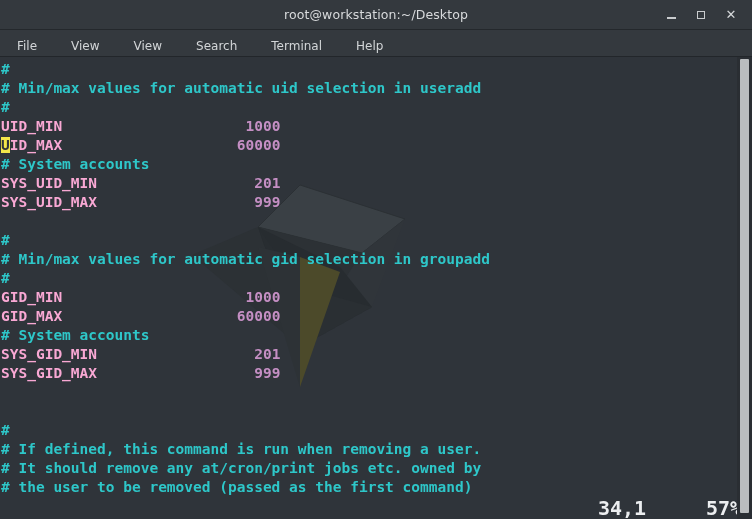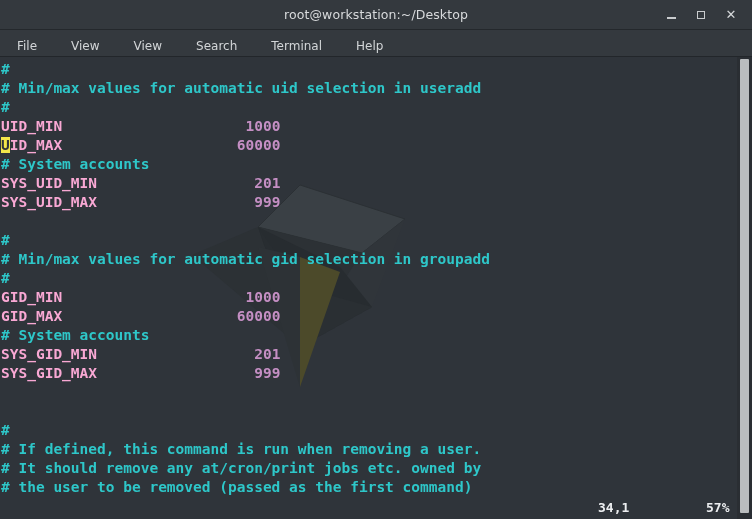--- a/index.html
+++ b/index.html
@@ -152,21 +152,21 @@
   
   #statusline {
     position: absolute;
     z-index: 3;
     left: 0;
     bottom: 0;
     width: 100%;
     height: 22px;
     line-height: 22px;
     font-family: "DejaVu Sans Mono", monospace;
-    font-size: 13px;
+    font-size: 20px;
     font-weight: bold;
     color: #eceef0;
     white-space: pre;
   }
   #status-pos {
     position: absolute;
     left: 598px;
     bottom: 0;
   }
   #status-pct {

